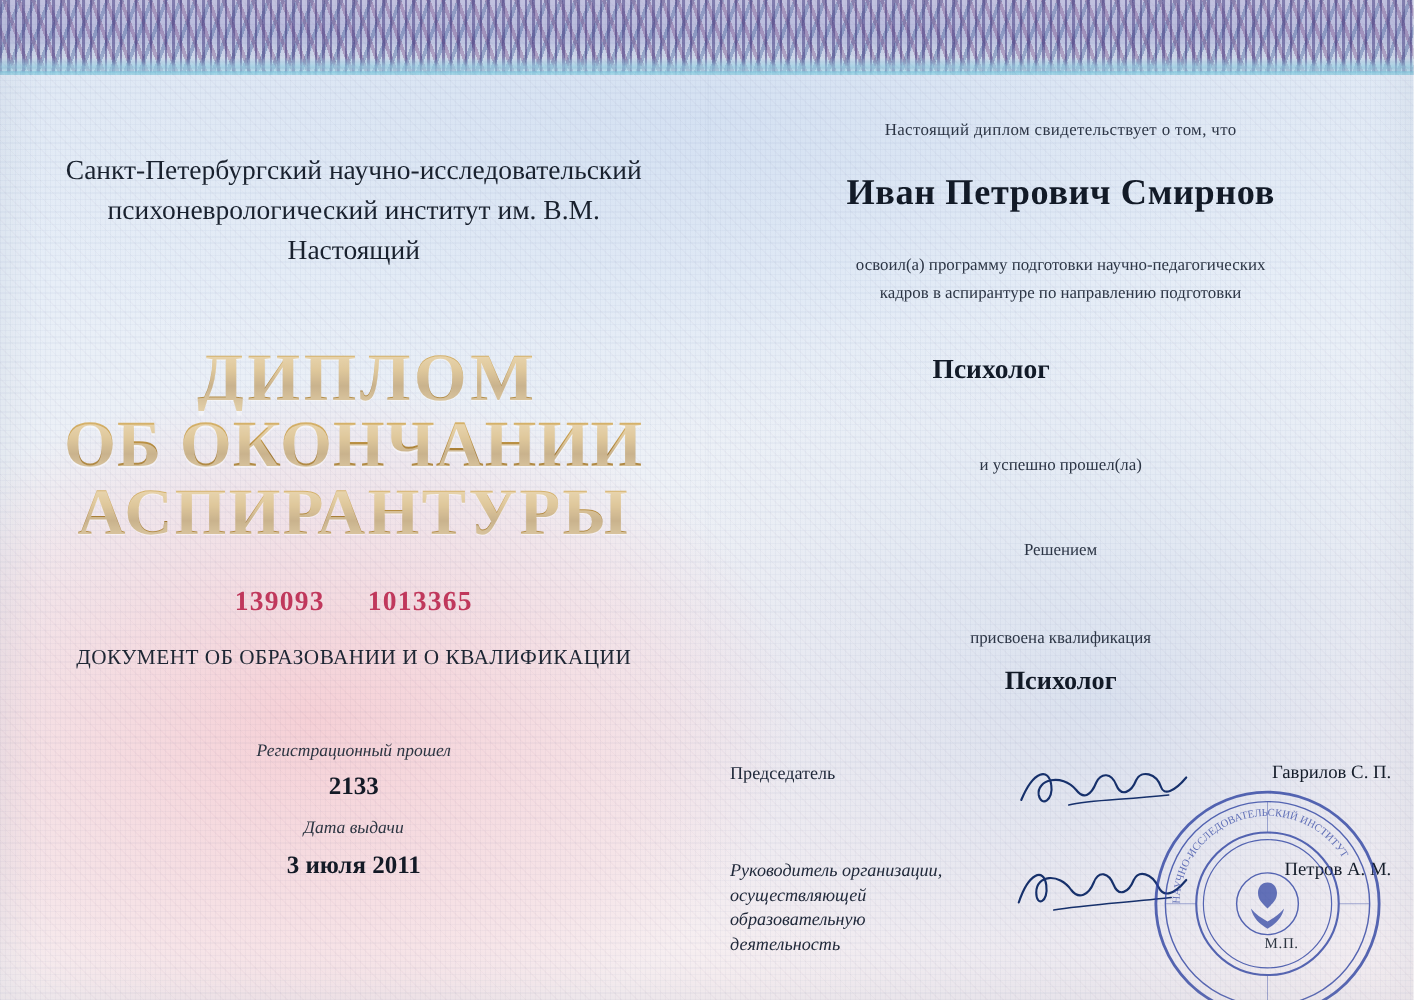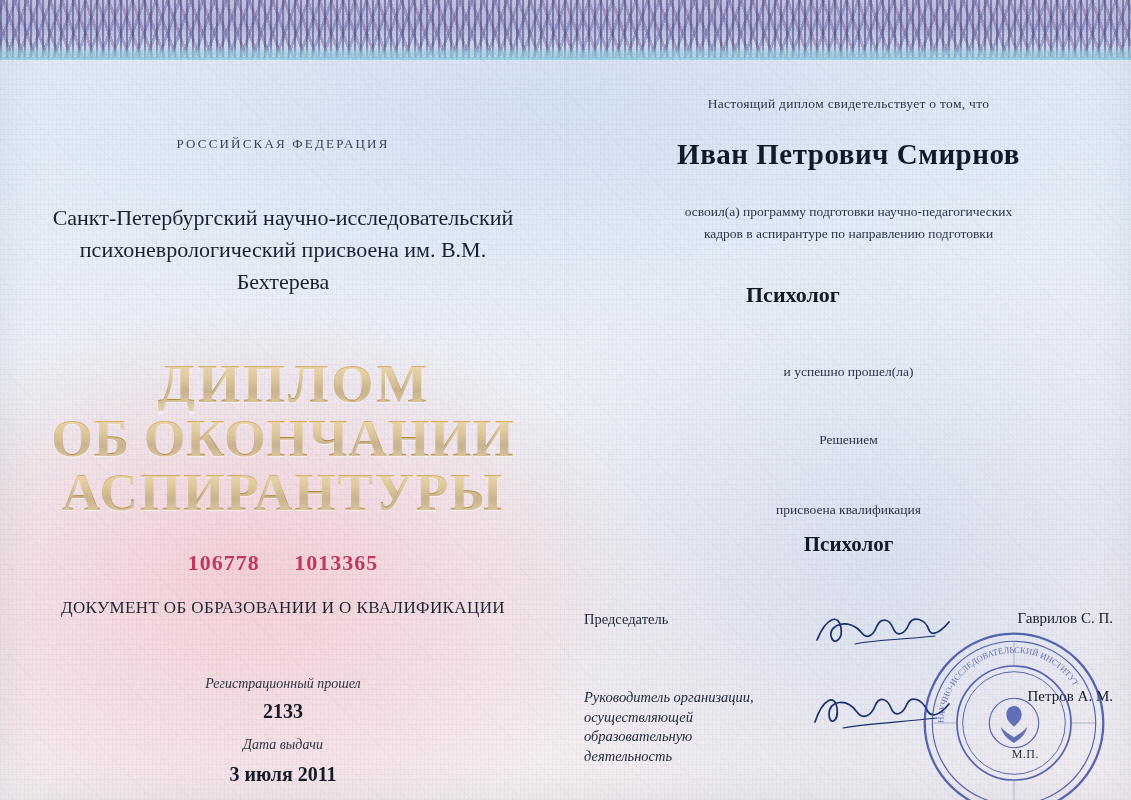--- a/index.html
+++ b/index.html
@@ -278,35 +278,34 @@
 
 <div class="diploma">
 
   <div class="top-band"></div>
   <div class="band-line"></div>
   <div class="texture"></div>
   <div class="fold"></div>
 
   <div class="left-col">
 
-    <div class="rf-line">РОССИЙСКАЯ ФЕДЕРАЦИЯ</div>
 
     <div class="institute">
       <div>Санкт-Петербургский научно-исследовательский</div>
-      <div>психоневрологический присвоена им. В.М. Бехтерева</div>
+      <div>психоневрологический институт им. В.М. Настоящий</div>
     </div>
 
     <div class="title-block">
       <div class="t1">ДИПЛОМ</div>
       <div class="t2">ОБ ОКОНЧАНИИ</div>
       <div class="t3">АСПИРАНТУРЫ</div>
     </div>
 
     <div class="serial">
-      <span>106778</span>
+      <span>139093</span>
       <span>1013365</span>
     </div>
 
     <div class="doc-type">ДОКУМЕНТ ОБ ОБРАЗОВАНИИ И О КВАЛИФИКАЦИИ</div>
 
     <div class="reg-label">Регистрационный прошел</div>
     <div class="reg-number">2133</div>
 
     <div class="date-label">Дата выдачи</div>
     <div class="date-value">3 июля 2011</div>

